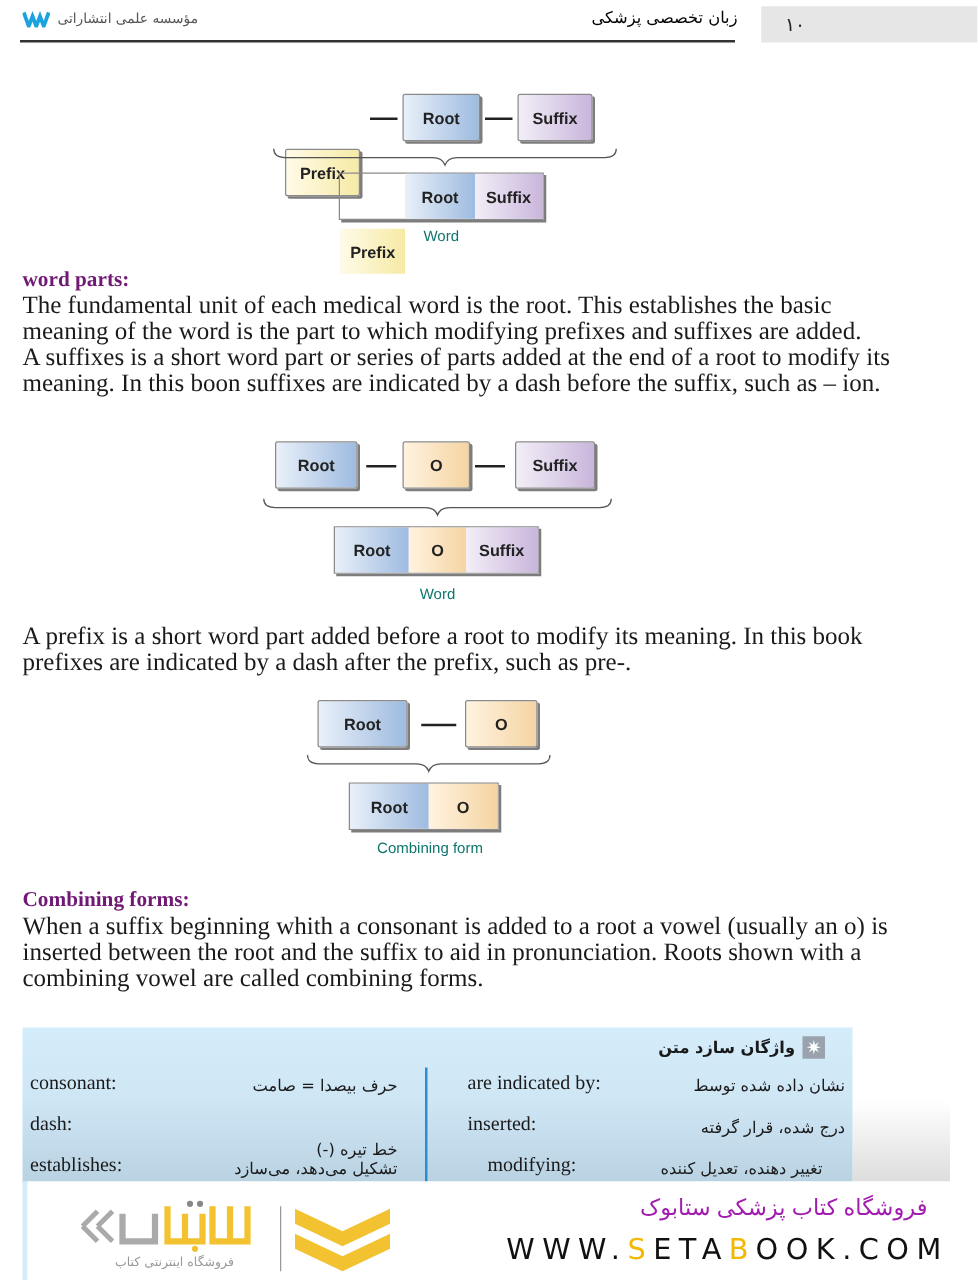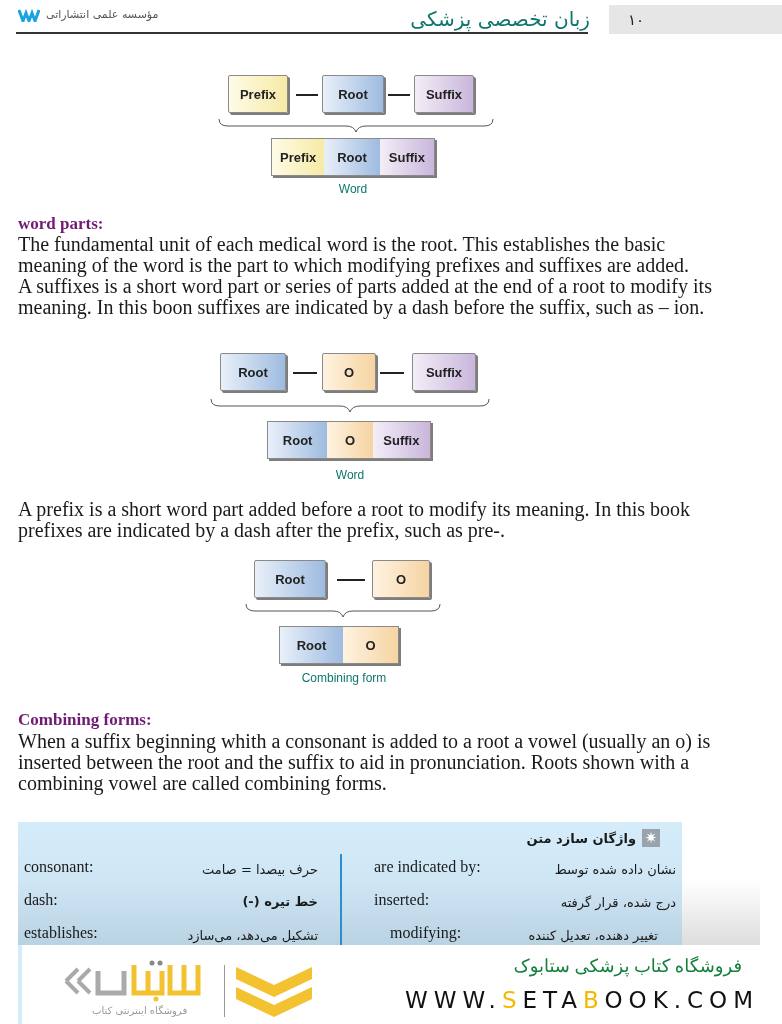--- a/index.html
+++ b/index.html
@@ -3,31 +3,31 @@
 <meta charset="utf-8">
 <style>
   * { box-sizing: border-box; margin: 0; padding: 0; }
   html, body { width: 782px; height: 1024px; background: #ffffff; overflow: hidden; }
   body { position: relative; font-family: "Liberation Serif", serif; color: #1a1a1a; }
 
   
   .header { position: absolute; left: 0; top: 0; width: 782px; height: 40px; }
   .page-num-box { position: absolute; left: 609px; top: 5px; width: 173px; height: 29px; background: #e6e6e6; }
   .page-num { position: absolute; left: 628px; top: 11px; font-family: "DejaVu Sans", sans-serif; font-size: 15px; color: #222; }
-  .book-title { position: absolute; right: 192px; top: 7px; font-family: "DejaVu Sans", sans-serif; font-size: 20px; direction: rtl; color: #0f766e; }
+  .book-title { position: absolute; right: 192px; top: 7px; font-family: "DejaVu Sans", sans-serif; font-size: 13px; direction: rtl; color: #000000; }
   .publisher { position: absolute; left: 46px; top: 8px; font-family: "DejaVu Sans", sans-serif; font-size: 11px; direction: rtl; color: #555; }
   .publisher-logo { position: absolute; left: 18px; top: 8px; width: 22px; height: 14px; }
   .header-rule { position: absolute; left: 16px; top: 32px; width: 572px; height: 2px; background: #333; }
 
   
   .figure { position: absolute; }
   .piece { position: absolute; height: 38px; display: flex; align-items: center; justify-content: center;
            font-family: "Liberation Sans", sans-serif; font-weight: bold; font-size: 13px; color: #222;
            border: 1px solid #8a8a8a; border-radius: 2px; box-shadow: 2px 2px 0 #7d7d7d; }
-  .p-prefix { background: linear-gradient(90deg, #fffbe8, #f6eaa5); }
+  .p-prefix { background: linear-gradient(90deg, #fffbe8, #f6eaa5); margin-top: 44px; }
   .p-root { background: linear-gradient(90deg, #e9f0f9, #9ebbe0); }
   .p-suffix { background: linear-gradient(90deg, #f3eef7, #c9b6dc); }
   .p-o { background: linear-gradient(90deg, #fff3e0, #f5d4a2); }
   .connector { position: absolute; height: 1.5px; background: #222; }
   .brace { position: absolute; }
   .caption { position: absolute; font-family: "Liberation Sans", sans-serif; font-size: 12px; color: #0f766e; text-align: center; }
   .combined { position: absolute; height: 38px; display: flex; border: 1px solid #8a8a8a; box-shadow: 2px 2px 0 #7d7d7d; }
   .combined .seg { height: 100%; display: flex; align-items: center; justify-content: center;
                    font-family: "Liberation Sans", sans-serif; font-weight: bold; font-size: 13px; color: #222; }
 
@@ -40,21 +40,21 @@
   .vocab-shadow { position: absolute; left: 682px; top: 880px; width: 78px; height: 67px; background: linear-gradient(180deg, #ffffff, #dcdcdc); }
   .vocab-title { position: absolute; right: 22px; top: 7px; font-family: "DejaVu Sans", sans-serif; font-weight: bold; font-size: 13px; direction: rtl; color: #1a1a1a; display: flex; align-items: center; gap: 6px; }
   .star-icon { width: 18px; height: 18px; background: #9aa3ad; color: #fff; font-size: 15px; line-height: 18px; text-align: center; display: inline-block; }
   .vocab-divider { position: absolute; left: 322px; top: 32px; width: 2px; height: 93px; background: #2a8fd0; }
   .v-en { position: absolute; font-family: "Liberation Serif", serif; font-size: 16px; color: #1a1a1a; }
   .v-fa { position: absolute; font-family: "DejaVu Sans", sans-serif; font-size: 13px; direction: rtl; color: #1a1a1a; }
 
   
   .footer { position: absolute; left: 22px; top: 945px; width: 760px; height: 79px; background: #ffffff; }
   .footer-left-rule { position: absolute; left: 18px; top: 945px; width: 4px; height: 79px; background: #d5ecfa; }
-  .store-fa { position: absolute; right: 40px; top: 10px; font-family: Liberation Serif, serif; font-size: 18px; direction: rtl; color: #15803d; }
+  .store-fa { position: absolute; right: 40px; top: 10px; font-family: Liberation Sans, sans-serif; font-size: 18px; direction: rtl; color: #a21caf; }
   .store-url { position: absolute; left: 383px; top: 42px; font-family: "DejaVu Sans", sans-serif; font-size: 23px; letter-spacing: 6px; color: #111; }
   .url-hl { color: #f2b900; }
   .logo-mark { position: absolute; left: 40px; top: 14px; }
   .logo-sub { position: absolute; left: 70px; top: 60px; font-family: "DejaVu Sans", sans-serif; font-size: 10px; direction: rtl; color: #999; }
   .logo-sep { position: absolute; left: 202px; top: 20px; width: 1px; height: 52px; background: #999; }
   .chevrons { position: absolute; left: 212px; top: 18px; }
 </style>
 </head>
 <body>
 
@@ -137,21 +137,21 @@
   <span class="v-en" style="left:356px;top:36px;">are indicated by:</span>
   <span class="v-fa" style="right:6px;top:40px;">نشان داده شده توسط</span>
   <span class="v-en" style="left:356px;top:69px;">inserted:</span>
   <span class="v-fa" style="right:6px;top:73px;">درج شده، قرار گرفته</span>
   <span class="v-en" style="left:372px;top:102px;">modifying:</span>
   <span class="v-fa" style="right:24px;top:106px;">تغییر دهنده، تعدیل کننده</span>
 
   <span class="v-en" style="left:6px;top:36px;">consonant:</span>
   <span class="v-fa" style="right:364px;top:40px;">حرف بیصدا = صامت</span>
   <span class="v-en" style="left:6px;top:69px;">dash:</span>
-  <span class="v-fa" style="right:364px;top:72px;font-weight:bold;">خط تیره (-)</span>
+  <span class="v-fa" style="right:364px;top:91px;">خط تیره (-)</span>
   <span class="v-en" style="left:6px;top:102px;">establishes:</span>
   <span class="v-fa" style="right:364px;top:106px;">تشکیل می‌دهد، می‌سازد</span>
 </div>
 
 <div class="footer-left-rule"></div>
 <div class="footer">
   <svg class="logo-mark" width="160" height="45" viewBox="0 0 160 45">
     <path d="M4 22 L16 10 M4 22 L16 34 M16 22 L28 10 M16 22 L28 34" fill="none" stroke="#aaa" stroke-width="4"></path>
     <path d="M36 12 L36 34 L62 34 L62 12" fill="none" stroke="#aaa" stroke-width="5"></path>
     <path d="M72 6 L72 34 L100 34 L100 12 M86 12 L86 34 M108 6 L108 34 L136 34 L136 6 M122 6 L122 34" fill="none" stroke="#f2c230" stroke-width="5"></path>

